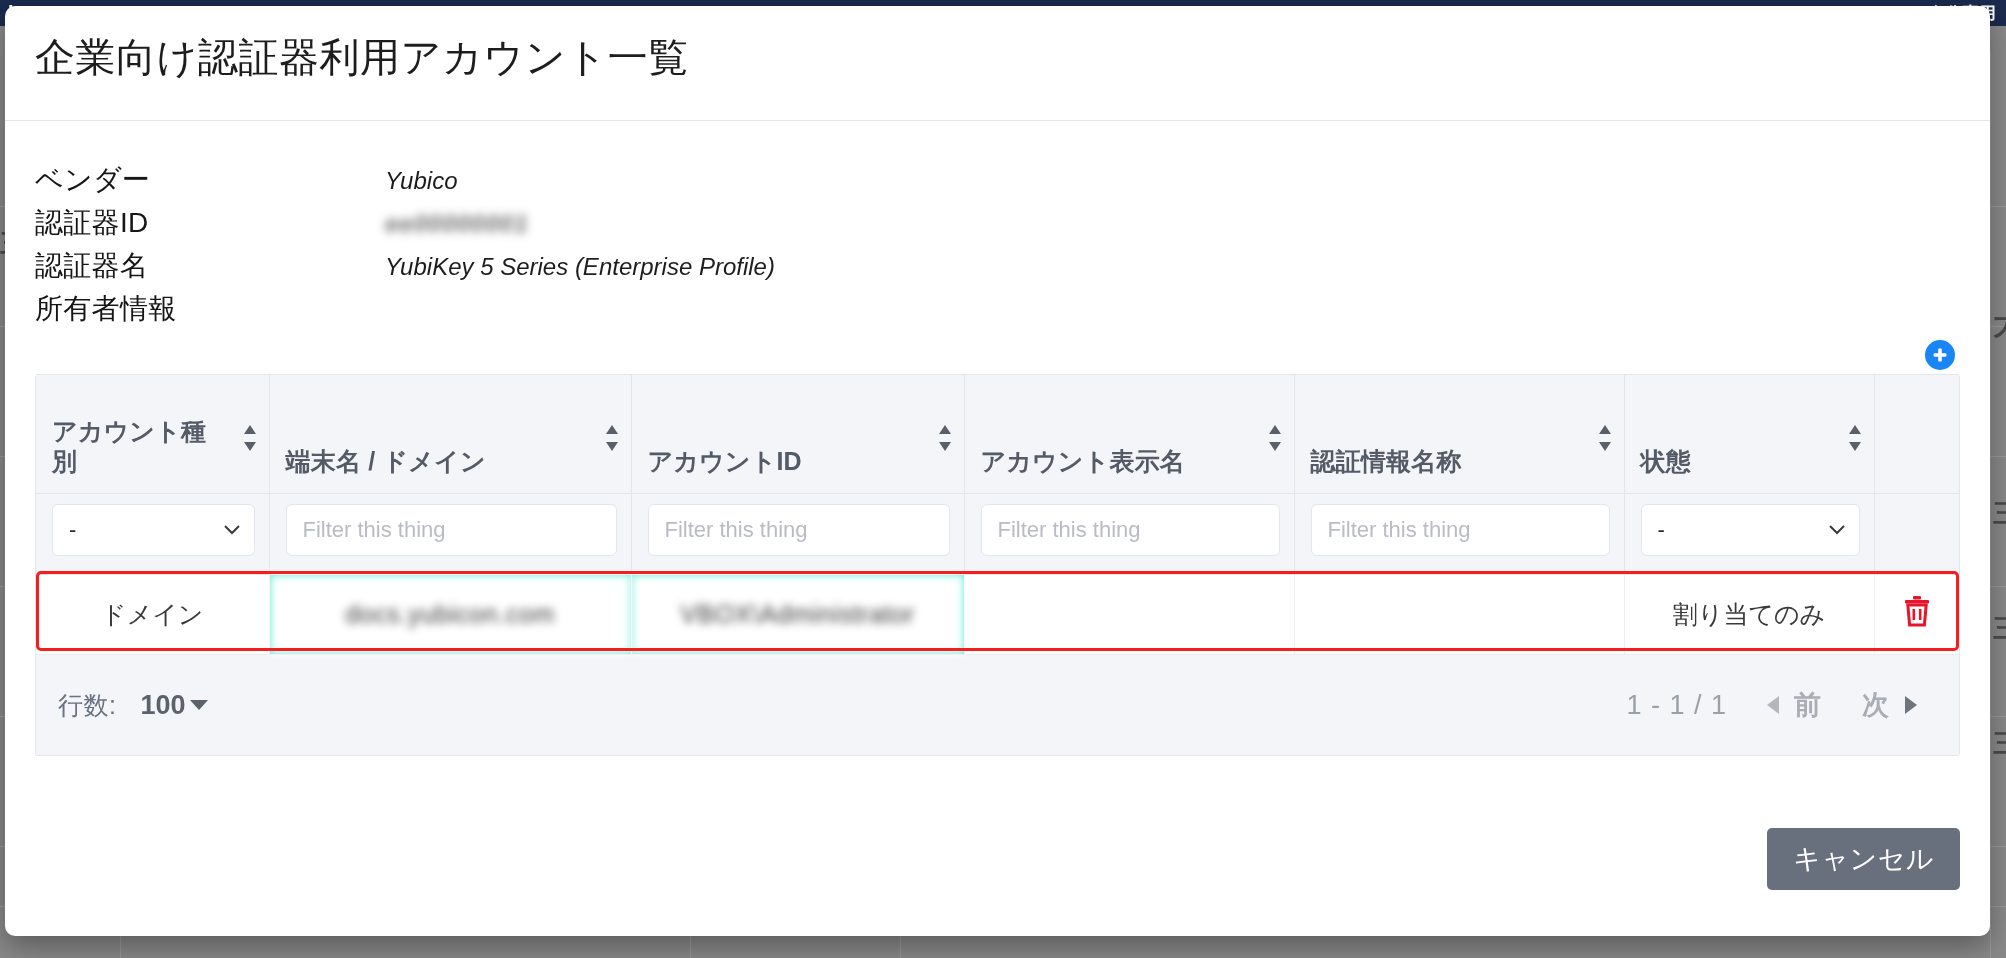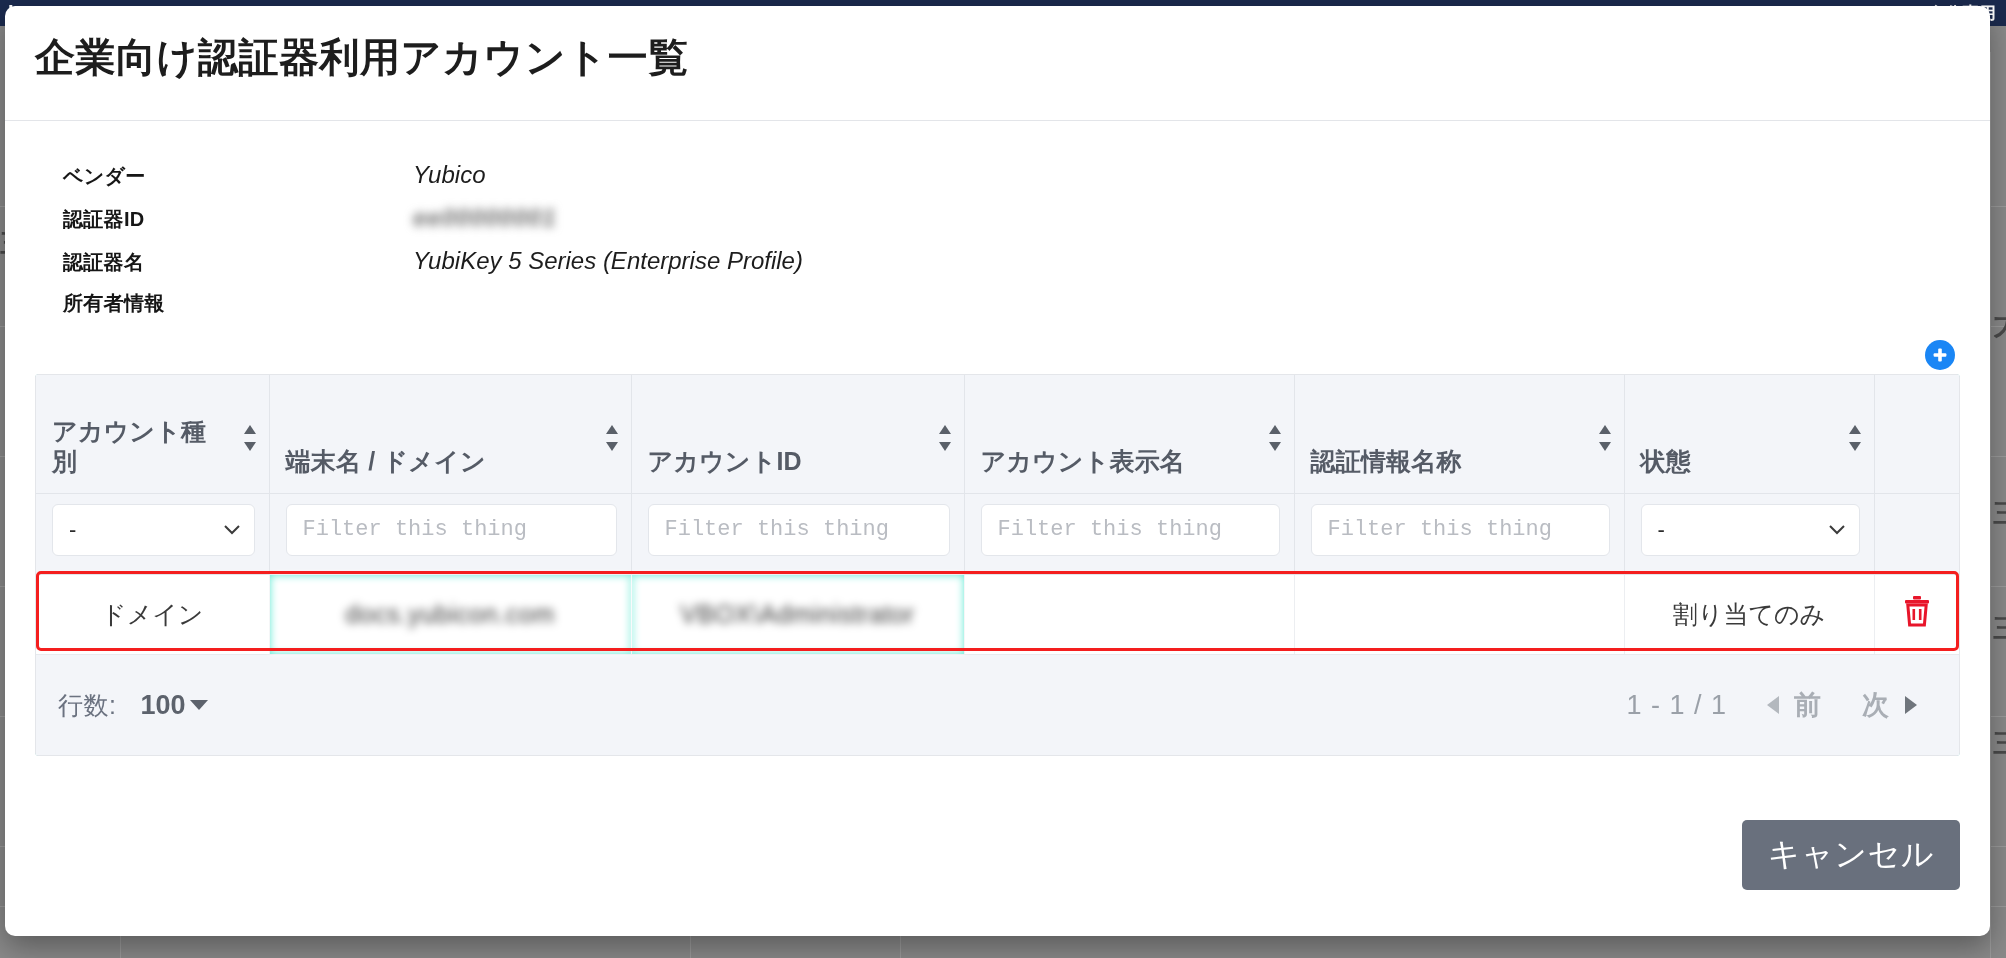--- a/index.html
+++ b/index.html
@@ -21,29 +21,29 @@
 
   
   .modal{
     position:absolute;left:5px;top:6px;width:1985px;height:930px;
     background:#ffffff;border-radius:10px;
     box-shadow:0 11px 30px rgba(0,0,0,.35);
     overflow:hidden;
   }
   .modal-title{
     position:absolute;left:30px;top:24px;
-    font-size:40px;color:#1d1d1d;font-weight:700;letter-spacing:.5px;
+    font-size:40px;color:#1d1d1d;font-weight:400;letter-spacing:.5px;
     white-space:nowrap;
   }
   .title-divider{position:absolute;left:0;top:114px;width:1985px;height:1px;background:#e3e5e9;}
 
   
   .info{position:absolute;left:30px;top:155px;width:1300px;}
   .info-row{display:flex;align-items:baseline;height:43px;}
-  .info-label{width:350px;font-size:20px;font-weight:700;color:#161616;letter-spacing:.3px;margin-left:28px;}
+  .info-label{width:350px;font-size:28px;font-weight:400;color:#161616;letter-spacing:.3px;}
   .info-value{font-size:24px;font-weight:400;color:#1d1d1d;font-style:italic;}
   .blur-sm{filter:blur(5px);color:#6d6d6d;font-weight:600;letter-spacing:1px;}
 
   
   .add-btn{
     position:absolute;right:35px;top:334px;width:30px;height:30px;border-radius:50%;
     background:#1a86f5;display:flex;align-items:center;justify-content:center;
     cursor:pointer;border:none;padding:0;
   }
   .add-btn svg{display:block;}
@@ -72,21 +72,21 @@
   
   .grid tr.filters td{
     background:#f3f5f9;border-right:1px solid #e2e5ea;border-bottom:1px solid #e2e5ea;
     padding:10px 14px 18px 16px;height:78px;vertical-align:middle;
   }
   .grid tr.filters td:last-child{border-right:none;}
   .f-input{
     width:100%;height:52px;box-sizing:border-box;
     border:1px solid #e3e6eb;border-radius:6px;background:#ffffff;
     font-size:22px;color:#2b2b2b;padding:0 16px;
-    font-family:Liberation Mono, monospace;outline:none;
+    font-family:Liberation Sans, sans-serif;outline:none;
   }
   .f-input::placeholder{color:#b9bcc2;}
   .f-select{
     position:relative;width:100%;height:52px;box-sizing:border-box;
     border:1px solid #e3e6eb;border-radius:6px;background:#ffffff;
     display:flex;align-items:center;padding:0 16px;cursor:pointer;
   }
   .f-select-val{font-size:22px;color:#2b2b2b;}
   .f-chev{position:absolute;right:14px;top:50%;transform:translateY(-50%);}
 
@@ -117,21 +117,21 @@
   .pg-range{font-size:27px;color:#9aa0a8;letter-spacing:1px;}
   .pg-btn{display:flex;align-items:center;margin-left:40px;cursor:pointer;}
   .pg-txt{font-size:27px;color:#a9aeb5;font-weight:700;letter-spacing:1px;}
   .pg-ar-l{margin-right:14px;}
   .pg-ar-r{margin-left:14px;}
 
   
   .cancel-btn{
     position:absolute;right:30px;bottom:46px;
     background:#69707d;color:#ffffff;border:none;border-radius:5px;
-    font-size:32px;font-family:"Liberation Sans","DejaVu Sans",sans-serif;
+    font-size:27px;font-family:"Liberation Sans","DejaVu Sans",sans-serif;
     padding:13px 26px;cursor:pointer;letter-spacing:.5px;
   }
 </style>
 </head>
 <body>
 
 <div class="screen">
 
   <div class="bg-body">
     <div class="bg-row-line" style="top:180px;"></div>

